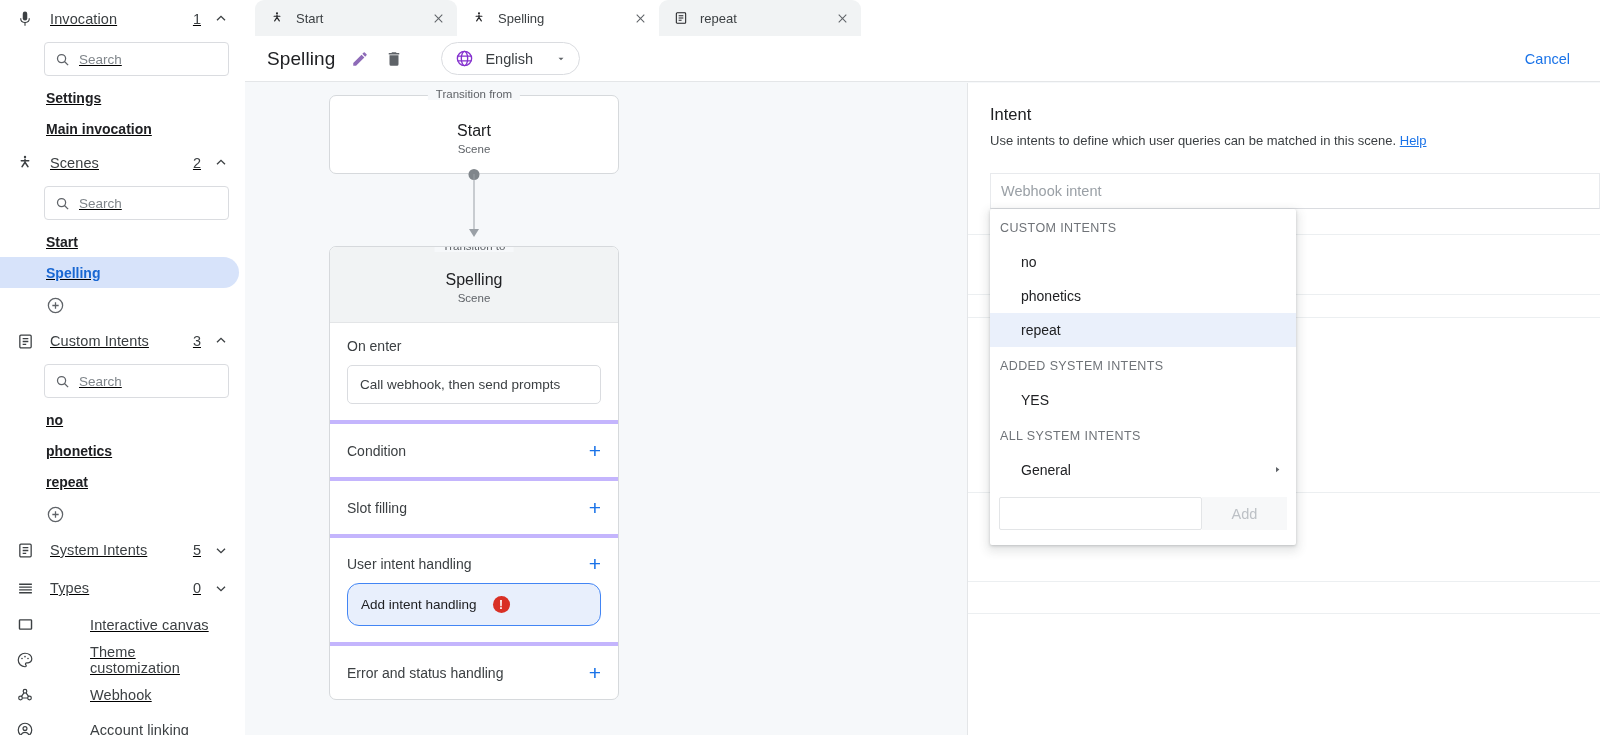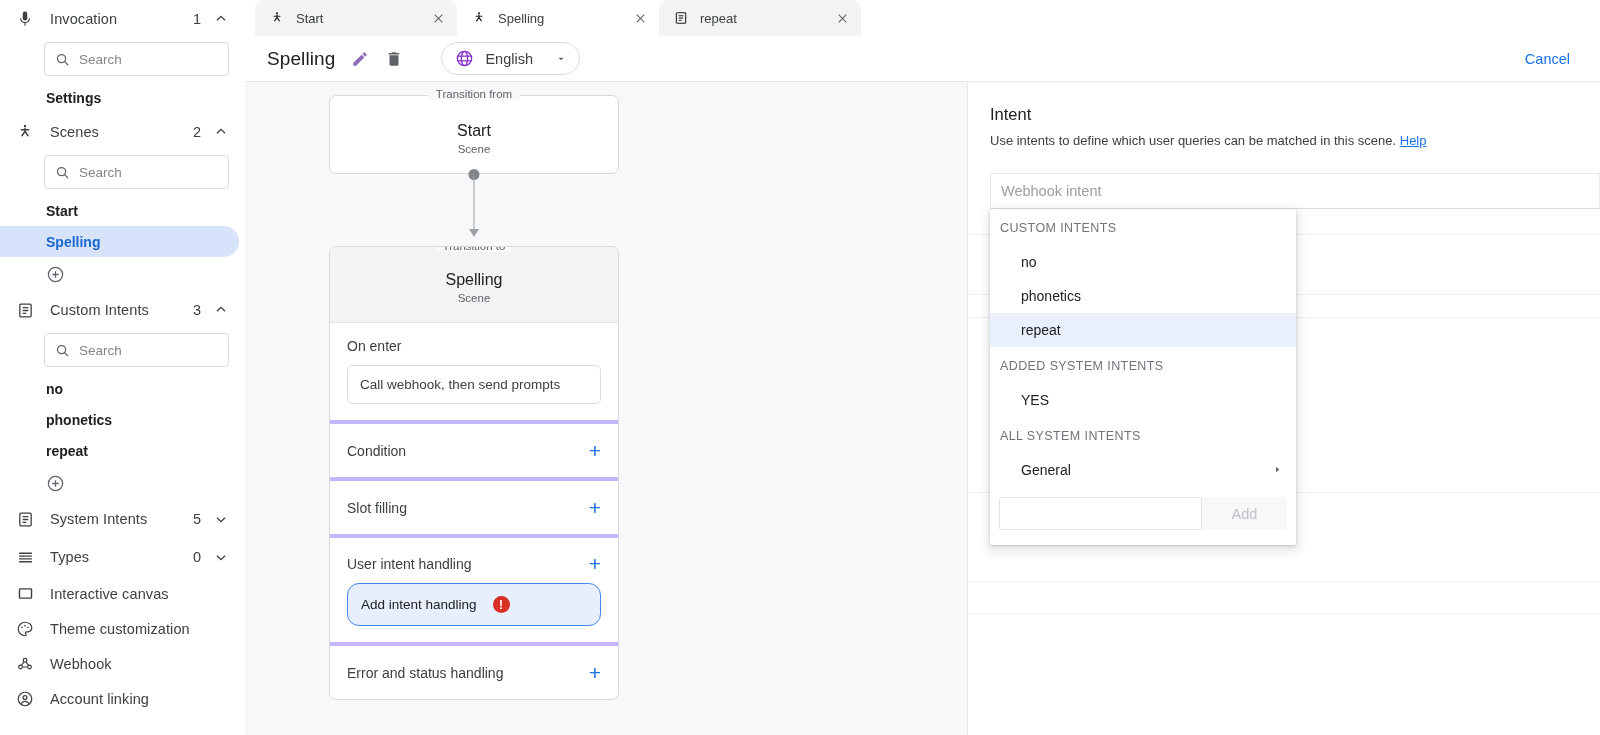--- a/index.html
+++ b/index.html
@@ -2,21 +2,21 @@
 <html><head>
 <meta charset="utf-8">
 <style>
   * { box-sizing: border-box; margin: 0; padding: 0; }
   html, body {
     width: 1600px; height: 735px;
     background: #ffffff;
     font-family: "Liberation Sans", sans-serif;
     overflow: hidden;
   }
-  .app { position: relative; width: 1600px; height: 581px; display: flex; }
+  .app { position: relative; width: 1600px; height: 581px; display: flex; text-decoration: underline; }
 
   
   .sidebar {
     width: 245px; height: 735px;
     background: #ffffff;
     position: relative;
     overflow: hidden;
     flex: 0 0 245px;
   }
   .nav-section {
@@ -63,21 +63,21 @@
     margin-right: 6px;
   }
   .nav-item.selected { background: #d7e3fa; color: #1967d2; }
   .nav-item.plain { font-weight: bold; }
 
   .add-row { height: 34px; display: flex; align-items: center; padding-left: 46px; }
   .add-circle { color: #5f6368; display:flex; align-items:center; cursor: pointer;}
 
   .nav-leaf {
     display: flex; align-items: center;
-    height: 35px; padding: 0 16px 0 14px; cursor: pointer;
+    height: 35px; padding: 0 16px 0 14px; cursor: pointer; gap: 40px;
   }
   .nav-leaf .sec-icon { width: 22px; height:22px; flex:0 0 22px; display:flex; align-items:center; justify-content:center; color:#3c4043;}
   .nav-leaf .sec-label { margin-left: 14px; font-size: 14.5px; color:#3c4043; letter-spacing:.1px;}
 
   
   .sb-track {
     position: absolute; top: 0; left: 245px; width: 15px; height: 735px;
     background: #fbfbfb; border-left: 1px solid #f1f1f1;
   }
   .sb-thumb {
@@ -256,20 +256,21 @@
     <div class="search-box">
       <span class="mag">
         <svg width="15" height="15" viewBox="0 0 24 24" fill="none" stroke="currentColor" stroke-width="2">
             <circle cx="10.5" cy="10.5" r="6.5"></circle>
             <path d="M15.5 15.5L21 21"></path>
           </svg>
       </span>
       <input type="text" placeholder="Search" style="">
     </div>
     <div class="nav-item plain">Settings</div>
+    <div class="nav-item plain">Main invocation</div>
 
     <div class="nav-section">
       <span class="sec-icon">
         <svg width="18" height="18" viewBox="0 0 24 24" fill="none" stroke="currentColor" stroke-width="1.9" stroke-linecap="round">
             <circle cx="12" cy="4" r="1.6" fill="currentColor" stroke="none"></circle>
             <path d="M12 7v4M12 11l-4 6M12 11l4 6M7 9l10 0"></path>
           </svg>
       </span>
       <span class="sec-label">Scenes</span>
       <span class="sec-count">2</span>

